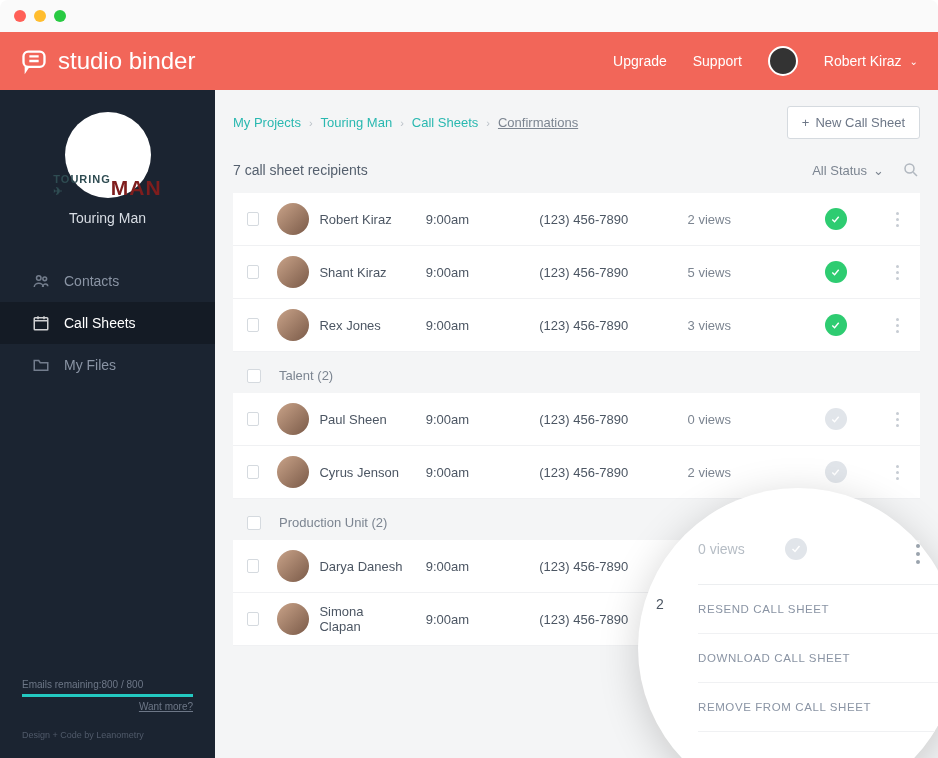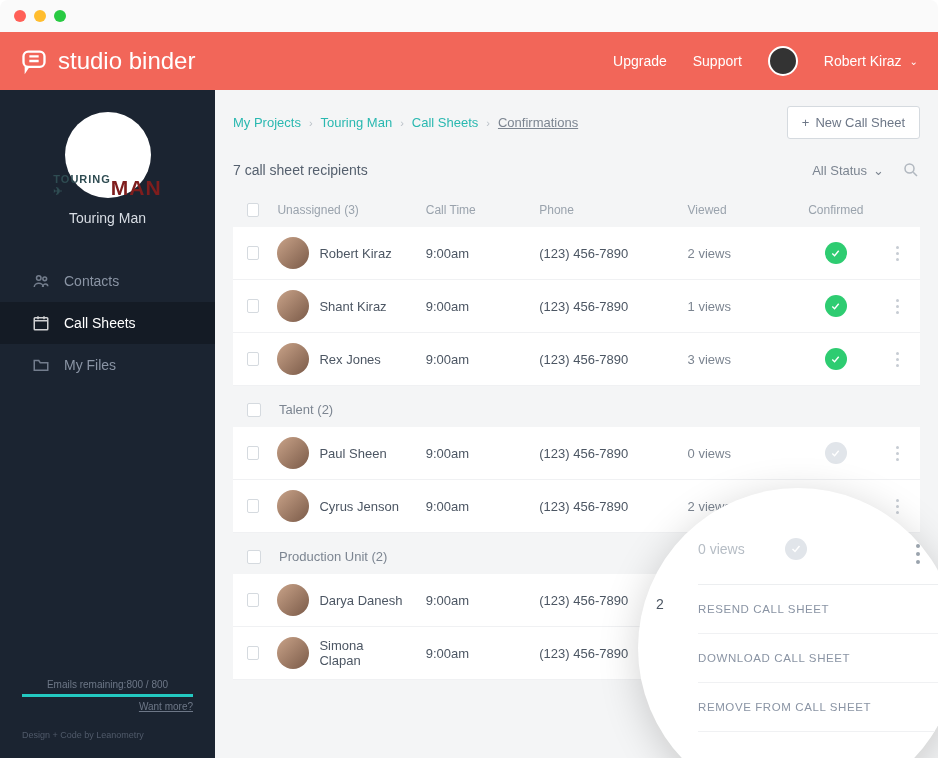--- a/index.html
+++ b/index.html
@@ -29,21 +29,21 @@
 .project-logo .tm1 { font-size: 11px; font-weight: bold; letter-spacing: 1px; }
 .project-logo .tm2 { font-size: 21px; font-weight: bold; color: #7f1d1d; letter-spacing: 1px; line-height: 1; }
 .project-name { margin-top: 12px; font-size: 14px; color: #d8dde4; }
 
 .nav { margin-top: 10px; }
 .nav-item { display: flex; align-items: center; gap: 14px; padding: 12px 32px; font-size: 14px; color: #8a94a4; cursor: pointer; }
 .nav-item.active { background: #141b25; color: #fff; }
 .nav-icon { width: 18px; height: 18px; opacity: .8; }
 
 .sidebar-footer { margin-top: auto; padding: 14px 22px 18px; font-size: 10px; color: #6d7787; }
-.emails-row { display: flex; justify-content: center; margin-bottom: 4px; }
+.emails-row { display: flex; justify-content: flex-start; margin-bottom: 4px; }
 .emails-bar { height: 3px; background: #2d3a4e; margin-bottom: 4px; }
 .emails-fill { height: 100%; width: 100%; background: #23c9c1; }
 .want-more { text-align: right; text-decoration: underline; }
 .credits { margin-top: 18px; font-size: 9px; color: #505a6a; }
 
 .main { flex: 1; background: #f4f5f6; padding: 0 18px 0 18px; overflow: hidden; position: relative; }
 .crumb-row { display: flex; align-items: center; padding: 16px 0 14px; }
 .crumbs { font-size: 13px; color: #29b8b0; display: flex; align-items: center; gap: 8px; }
 .crumbs .sep { color: #b9c0c7; font-size: 11px; }
 .crumbs .last { color: #7c8591; text-decoration: underline; }
@@ -183,29 +183,20 @@
         <span>All Status</span>
         <span>⌄</span>
       </div>
       <svg class="search-ic" width="18" height="18" viewBox="0 0 24 24" fill="none" stroke="currentColor" stroke-width="2">
           <circle cx="10" cy="10" r="6"></circle>
           <path d="M20 20l-5-5"></path>
         </svg>
     </div>
 
     <div id="groups">
-        <div class="section-head">
-      <div class="chk"></div>
-      <div class="col-name">Unassigned (3)</div>
-      <div class="col-time">Call Time</div>
-      <div class="col-phone">Phone</div>
-      <div class="col-viewed">Viewed</div>
-      <div class="col-conf">Confirmed</div>
-      <div class="col-menu"></div>
-    </div>
         <div class="row">
     <div class="chk"></div>
     <div class="name-cell">
       <div class="av"></div>
       <span>Robert Kiraz</span>
     </div>
     <div class="col-time">9:00am</div>
     <div class="col-phone">(123) 456-7890</div>
     <div class="col-viewed viewed">2 views</div>
     <div class="col-conf"><span class="badge ok">
@@ -220,21 +211,21 @@
           </div>
   </div>
         <div class="row">
     <div class="chk"></div>
     <div class="name-cell">
       <div class="av"></div>
       <span>Shant Kiraz</span>
     </div>
     <div class="col-time">9:00am</div>
     <div class="col-phone">(123) 456-7890</div>
-    <div class="col-viewed viewed">1 views</div>
+    <div class="col-viewed viewed">5 views</div>
     <div class="col-conf"><span class="badge ok">
               <svg width="11" height="11" viewBox="0 0 24 24" fill="none" stroke="#fff" stroke-width="3">
                 <path d="M5 12l5 5 9-11"></path>
               </svg>
             </span></div>
     <div class="col-menu dots">
             <span></span>
             <span></span>
             <span></span>
           </div>

